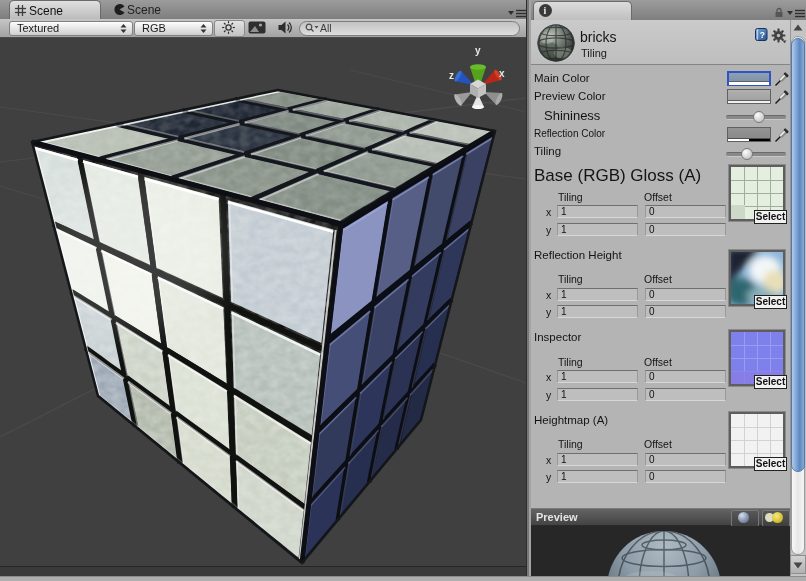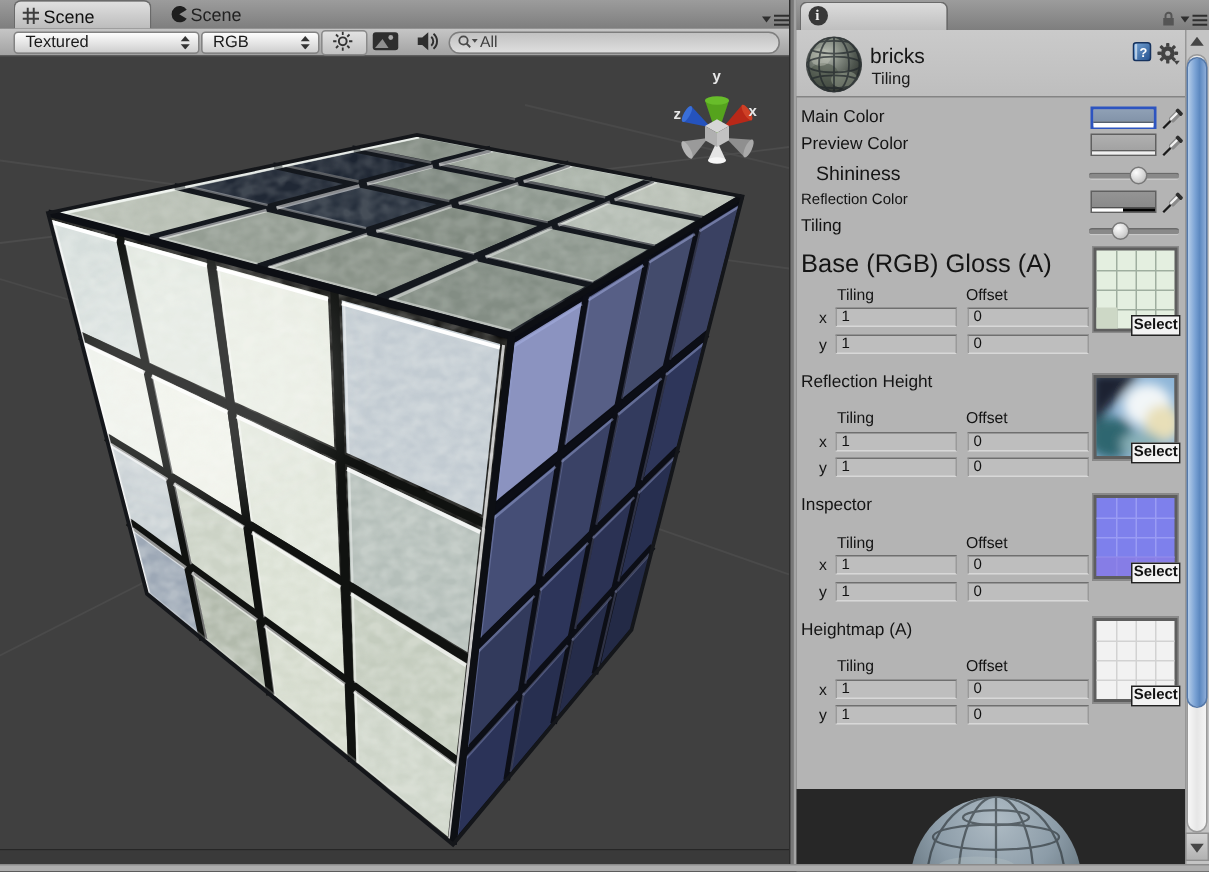--- a/index.html
+++ b/index.html
@@ -532,20 +532,28 @@
           <div style="position:absolute;left:13px;top:0;width:1px;height:52px;background:#d2d2d2"></div>
           <div style="position:absolute;top:13px;left:0;height:1px;width:52px;background:#d2d2d2"></div>
           <div style="position:absolute;left:26px;top:0;width:1px;height:52px;background:#d2d2d2"></div>
           <div style="position:absolute;top:26px;left:0;height:1px;width:52px;background:#d2d2d2"></div>
           <div style="position:absolute;left:39px;top:0;width:1px;height:52px;background:#d2d2d2"></div>
           <div style="position:absolute;top:39px;left:0;height:1px;width:52px;background:#d2d2d2"></div>
         </div>
       </div>
       <div style="position:absolute;left:223px;top:457px;width:31px;height:12px;background:#f2f2f2;border:1px solid #222;font-size:10px;font-weight:bold;line-height:12px;text-align:center;color:#111">Select</div>
 
+  <div style="position:absolute;left:0;top:508px;width:275px;height:18px;background:linear-gradient(#646464,#434343);border-top:1px solid #7a7a7a;border-bottom:1px solid #2a2a2a;box-sizing:border-box">
+    <div style="position:absolute;left:5px;top:2px;font-size:11px;font-weight:bold;color:#e4e4e4">Preview</div>
+    <div style="position:absolute;left:200px;top:1px;width:26px;height:15px;background:linear-gradient(#585858,#3e3e3e);border:1px solid #777;border-radius:2px"></div>
+    <div style="position:absolute;left:207px;top:3px;width:11px;height:11px;border-radius:50%;background:radial-gradient(circle at 35% 30%,#d8e0ec,#8694b4 55%,#5a6888)"></div>
+    <div style="position:absolute;left:231px;top:1px;width:26px;height:15px;background:linear-gradient(#585858,#3e3e3e);border:1px solid #777;border-radius:2px"></div>
+    <div style="position:absolute;left:234px;top:4px;width:9px;height:9px;border-radius:50%;background:#ddddc2"></div>
+    <div style="position:absolute;left:241px;top:3px;width:11px;height:11px;border-radius:50%;background:radial-gradient(circle at 40% 35%,#f4e88a,#d8c030 60%,#b89a18)"></div>
+  </div>
 
   <div style="position:absolute;left:0;top:526px;width:275px;height:50px;background:#272727;overflow:hidden">
     <svg width="275" height="50" style="position:absolute;left:0;top:0">
           <defs>
             <radialGradient id="ps" cx="50%" cy="14%" r="80%">
               <stop offset="0%" stop-color="#aebbc4"></stop>
               <stop offset="45%" stop-color="#8c9ca8"></stop>
               <stop offset="78%" stop-color="#65747e"></stop>
               <stop offset="100%" stop-color="#4e5a64"></stop>
             </radialGradient>

